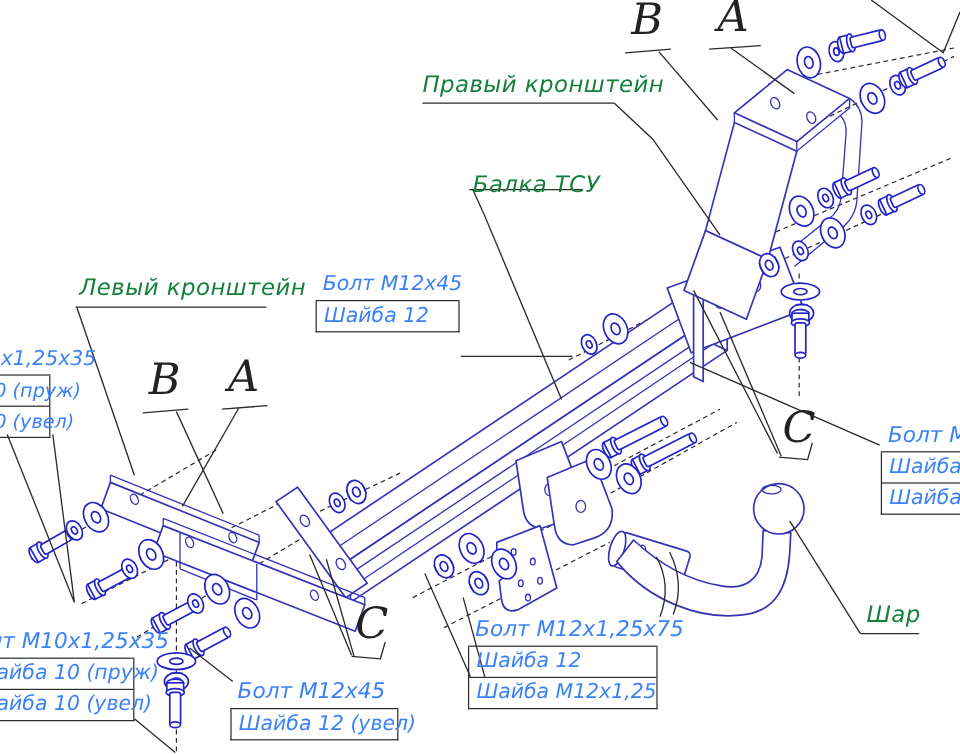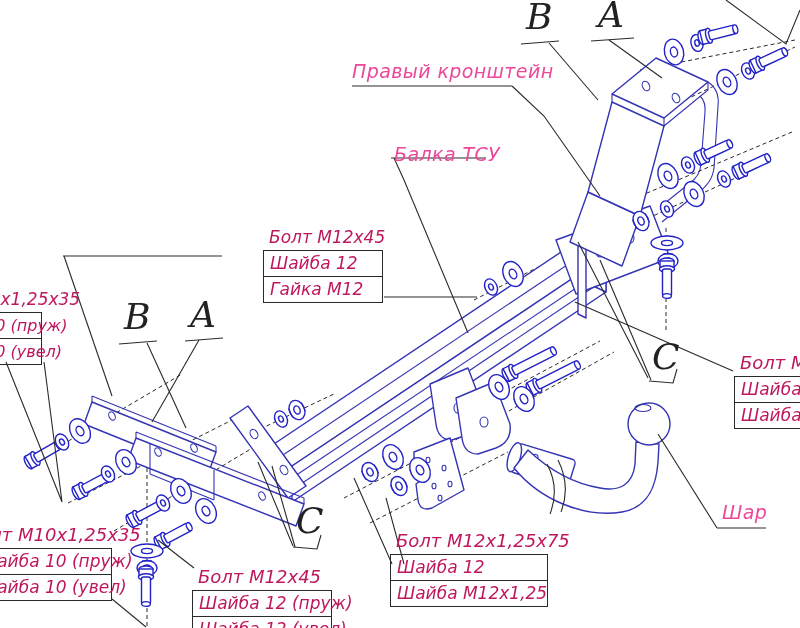--- a/index.html
+++ b/index.html
@@ -5,24 +5,24 @@
   html,body{margin:0;padding:0;background:#fff;}
   .stage{position:relative;width:800px;height:628px;background:#ffffff;overflow:hidden;
          font-family:"DejaVu Sans",sans-serif;}
   .stage svg{position:absolute;left:0;top:0;}
   .part{stroke:#3434b4;fill:#ffffff;stroke-width:1.4;stroke-linejoin:round;}
   .partline{stroke:#3434b4;fill:none;stroke-width:1.1;}
   .hw{stroke:#2222c8;fill:#ffffff;stroke-width:1.4;}
   .lead{stroke:#2a2a2a;fill:none;stroke-width:1.1;}
   .dash{stroke:#2a2a2a;fill:none;stroke-width:1;stroke-dasharray:4 3;}
   .hole{stroke:#3434b4;fill:#fff;stroke-width:1.1;}
-  .lbl{position:absolute;font:italic 19px "DejaVu Sans",sans-serif;color:#ec4899;
+  .lbl{position:absolute;font:italic 19px "DejaVu Sans",sans-serif;color:#15803d;
        white-space:nowrap;letter-spacing:.4px;}
   .letter{position:absolute;font:italic 36px "DejaVu Serif",serif;color:#222;white-space:nowrap;}
-  .co{position:absolute;font:italic 17px "DejaVu Sans",sans-serif;color:#be185d;}
+  .co{position:absolute;font:italic 17px "DejaVu Sans",sans-serif;color:#3b82f6;}
   .co .hdr{padding:2px 4px 2px 6px;border-bottom:1.7px solid #2a2a2a;white-space:nowrap;line-height:22px;}
   .co .rows{border:1.7px solid #2a2a2a;border-top:none;}
   .co .row{padding:2px 4px 2px 6px;white-space:nowrap;line-height:21px;}
   .co .row + .row{border-top:1.7px solid #2a2a2a;}
   .co.fs18 .hdr{font-size:18px;}
   .co.fs16 .row{font-size:16px;}
 </style>
 </head>
 <body>
 
@@ -226,34 +226,34 @@
     <line class="lead" x1="194" y1="568" x2="158" y2="540"></line>
     <path class="lead" d="M392,564 L354,478 M404,564 L386,498"></path>
     <line class="lead" x1="112" y1="599" x2="146" y2="627"></line>
     <path class="lead" d="M6,362 L62,502 M44,362 L62,502"></path>
     <path class="lead" d="M726,0 L786,44 L800,10"></path>
   </g>
 </svg>
 
 <div class="lbl" style="left:352px;top:60px;">Правый кронштейн</div>
 <div class="lbl" style="left:394px;top:132px;margin-top:11px;">Балка ТСУ</div>
+<div class="lbl" style="left:66px;top:229px;">Левый кронштейн</div>
 <div class="lbl" style="left:722px;top:501px;">Шар</div>
 
 <div class="letter" style="left:526px;top:-4px;">B</div>
 <div class="letter" style="left:598px;top:-6px;">A</div>
 <div class="letter" style="left:124px;top:296px;">B</div>
 <div class="letter" style="left:190px;top:294px;">A</div>
 <div class="letter" style="left:296px;top:500px;">C</div>
 <div class="letter" style="left:652px;top:336px;">C</div>
 
 <div class="co" style="left:263px;top:224px;width:120px;">
   <div class="hdr">Болт М12х45</div>
   <div class="rows">
     <div class="row">Шайба 12</div>
-    <div class="row">Гайка М12</div>
   </div>
 </div>
 
 <div class="co fs16" style="left:-90px;top:274px;width:132px;">
   <div class="hdr" style="padding-top:14px;">Болт М10х1,25х35</div>
   <div class="rows">
     <div class="row" style="padding-left:12px;">Шайба 10 (пруж)</div>
     <div class="row" style="padding-left:12px;">Шайба 10 (увел)</div>
   </div>
 </div>
@@ -262,26 +262,25 @@
   <div class="hdr" style="padding-left:2px;">Болт М10х1,25х35</div>
   <div class="rows">
     <div class="row" style="padding-left:13px;">Шайба 10 (пруж)</div>
     <div class="row" style="padding-left:13px;">Шайба 10 (увел)</div>
   </div>
 </div>
 
 <div class="co fs18" style="left:192px;top:564px;width:140px;">
   <div class="hdr">Болт М12х45</div>
   <div class="rows">
-    <div class="row">Шайба 12 (пруж)</div>
     <div class="row">Шайба 12 (увел)</div>
   </div>
 </div>
 
-<div class="co fs18" style="left:390px;top:528px;width:158px;">
+<div class="co fs18" style="left:390px;top:512px;width:158px;">
   <div class="hdr">Болт М12х1,25х75</div>
   <div class="rows">
     <div class="row">Шайба 12</div>
     <div class="row">Шайба М12х1,25</div>
   </div>
 </div>
 
 <div class="co fs18" style="left:734px;top:350px;width:110px;">
   <div class="hdr">Болт М</div>
   <div class="rows">

